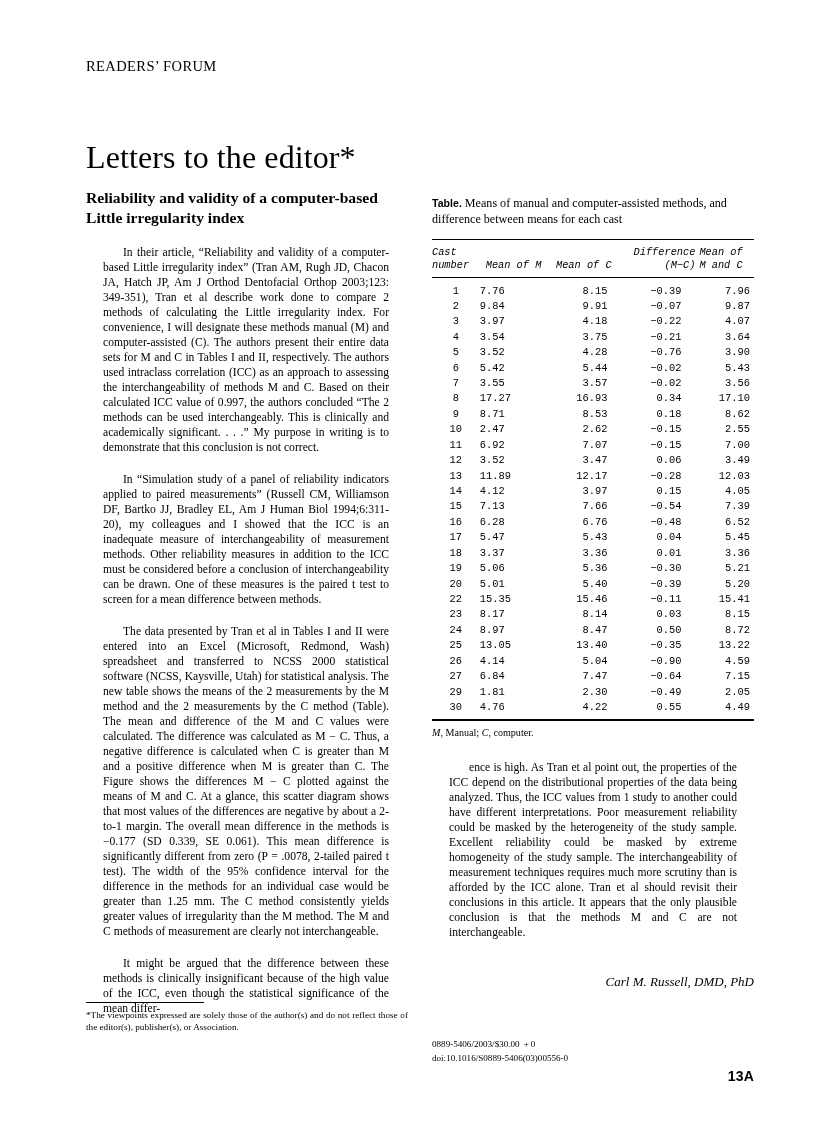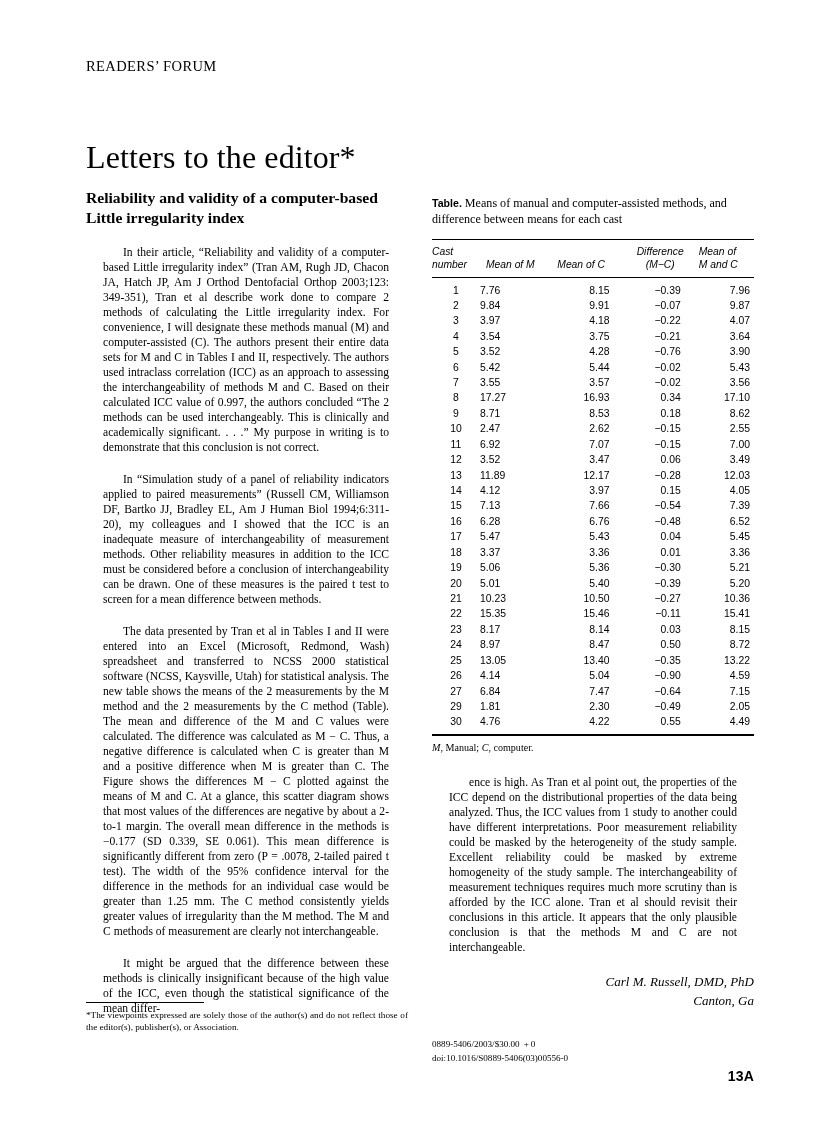--- a/index.html
+++ b/index.html
@@ -107,21 +107,21 @@
   }
   .table-caption .lbl {
     font-family: "Liberation Sans", sans-serif;
     font-size: 10.6px;
     font-weight: bold;
   }
   table.data {
     border-collapse: collapse;
     width: 322px;
     font-size: 10.4px;
-    font-family: Liberation Sans, sans-serif;
+    font-family: Liberation Mono, monospace;
     margin-top: 12px;
   }
   table.data thead th {
     font-style: italic;
     font-weight: normal;
     font-size: 10.3px;
     padding: 4px 0 5px 0;
     vertical-align: bottom;
     line-height: 1.22;
   }
@@ -136,21 +136,21 @@
   table.data tbody tr:last-child td { padding-bottom: 5px; }
   .c-num   { width: 52px; text-align: center; }
   .c-m     { width: 72px; text-align: left; padding-right: 10px !important; }
   .c-c     { width: 68px; text-align: right; padding-right: 12px !important; }
   .c-d     { width: 66px; text-align: right; padding-right: 14px !important; }
   .c-mc    { width: 64px; text-align: right; padding-right: 4px !important; }
   thead .c-num, thead .c-m, thead .c-c, thead .c-d, thead .c-mc { vertical-align: bottom; }
   thead .c-num { text-align: left; }
   thead .c-m   { text-align: left; padding-left: 6px !important; padding-right: 0 !important;}
   thead .c-c   { text-align: left; padding-left: 6px !important; padding-right: 0 !important;}
-  thead .c-d   { text-align: center; padding-left: 4px !important; padding-right: 0 !important;}
+  thead .c-d   { text-align: right; padding-left: 4px !important; padding-right: 0 !important;}
   thead .c-mc  { text-align: left; padding-left: 4px !important; padding-right: 0 !important;}
   .table-bottom-rule {
     width: 322px;
     height: 1.6px;
     background: #000;
     margin-top: 0px;
   }
   .table-note {
     font-size: 10.1px;
     margin-top: 6px;
@@ -363,27 +363,20 @@
             <td class="c-mc">5.21</td>
           </tr>
           <tr>
             <td class="c-num">20</td>
             <td class="c-m">5.01</td>
             <td class="c-c">5.40</td>
             <td class="c-d">−0.39</td>
             <td class="c-mc">5.20</td>
           </tr>
           <tr>
-            <td class="c-num">21</td>
-            <td class="c-m">10.23</td>
-            <td class="c-c">10.50</td>
-            <td class="c-d">−0.27</td>
-            <td class="c-mc">10.36</td>
-          </tr>
-          <tr>
             <td class="c-num">22</td>
             <td class="c-m">15.35</td>
             <td class="c-c">15.46</td>
             <td class="c-d">−0.11</td>
             <td class="c-mc">15.41</td>
           </tr>
           <tr>
             <td class="c-num">23</td>
             <td class="c-m">8.17</td>
             <td class="c-c">8.14</td>
@@ -435,21 +428,20 @@
         </tbody>
     </table>
     <div class="table-bottom-rule"></div>
     <div class="table-note"><i>M</i><span>, Manual; </span><i>C</i><span>, computer.</span></div>
 
     <p class="body" style="margin-top:22px;">ence is high. As Tran et al point out, the properties of the ICC depend on the distributional properties of the data being analyzed. Thus, the ICC values from 1 study to another could have different interpretations. Poor measurement reliability could be masked by the heterogeneity of the study sample. Excellent reliability could be masked by extreme homogeneity of the study sample. The interchangeability of measurement techniques requires much more scrutiny than is afforded by the ICC alone. Tran et al should revisit their conclusions in this article. It appears that the only plausible conclusion is that the methods M and C are not interchangeable.</p>
   </div>
 
   <div class="signature">
     <div>Carl M. Russell, DMD, PhD</div>
-    <div>Canton, Ga</div>
   </div>
 
   <div class="copyright">
     <div>0889-5406/2003/$30.00  + 0</div>
     <div>doi:10.1016/S0889-5406(03)00556-0</div>
   </div>
 
   <div class="page-number">13A</div>
 
 </div>

